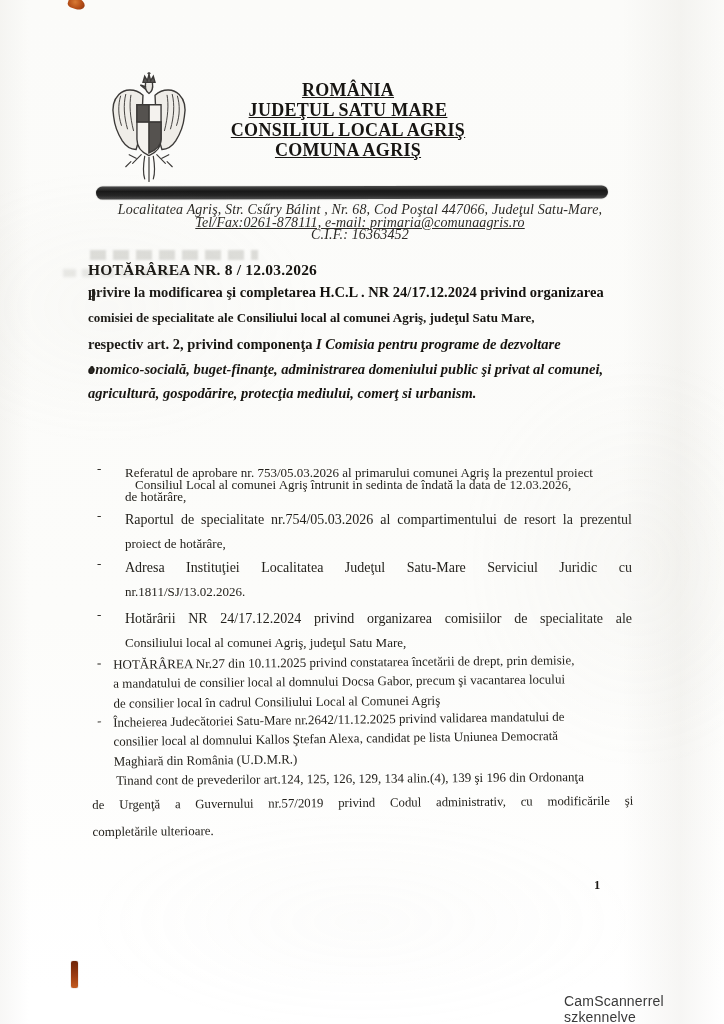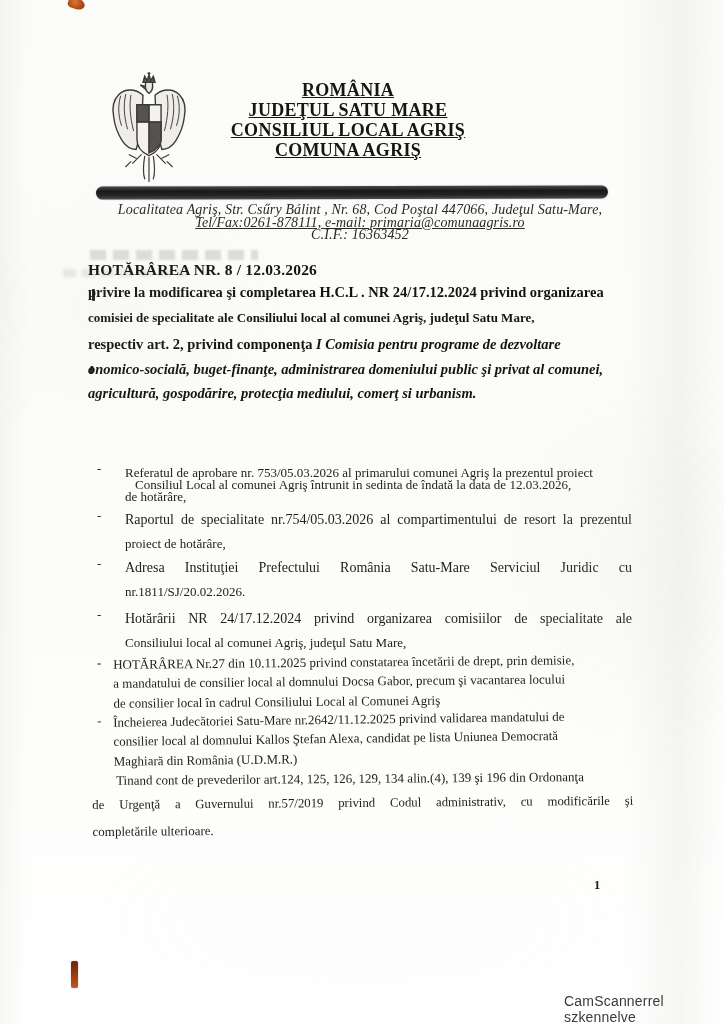--- a/index.html
+++ b/index.html
@@ -143,22 +143,22 @@
   </div>
 
   <div class="item bodytxt" style="top:508px">
     <span class="marker">-</span>
     <div class="il stretch">Raportul de specialitate nr.754/05.03.2026 al compartimentului de resort la prezentul</div>
     <div class="il">proiect de hotărâre,</div>
   </div>
 
   <div class="item bodytxt" style="top:556px">
     <span class="marker">-</span>
-    <div class="il stretch">Adresa Instituţiei Prefectului România Satu-Mare Serviciul Juridic cu</div>
-    <div class="il">nr.1811/SJ/20.02.2026.</div>
+    <div class="il stretch">Adresa Instituţiei Localitatea Judeţul Satu-Mare Serviciul Juridic cu</div>
+    <div class="il">nr.1811/SJ/13.02.2026.</div>
   </div>
 
   <div class="item bodytxt" style="top:607px">
     <span class="marker">-</span>
     <div class="il stretch">Hotărârii NR 24/17.12.2024  privind organizarea comisiilor de specialitate ale</div>
     <div class="il">Consiliului local al comunei Agriş, judeţul Satu Mare,</div>
   </div>
 
   <div class="item bodytxt i5" style="top:655px">
     <span class="marker">-</span>

